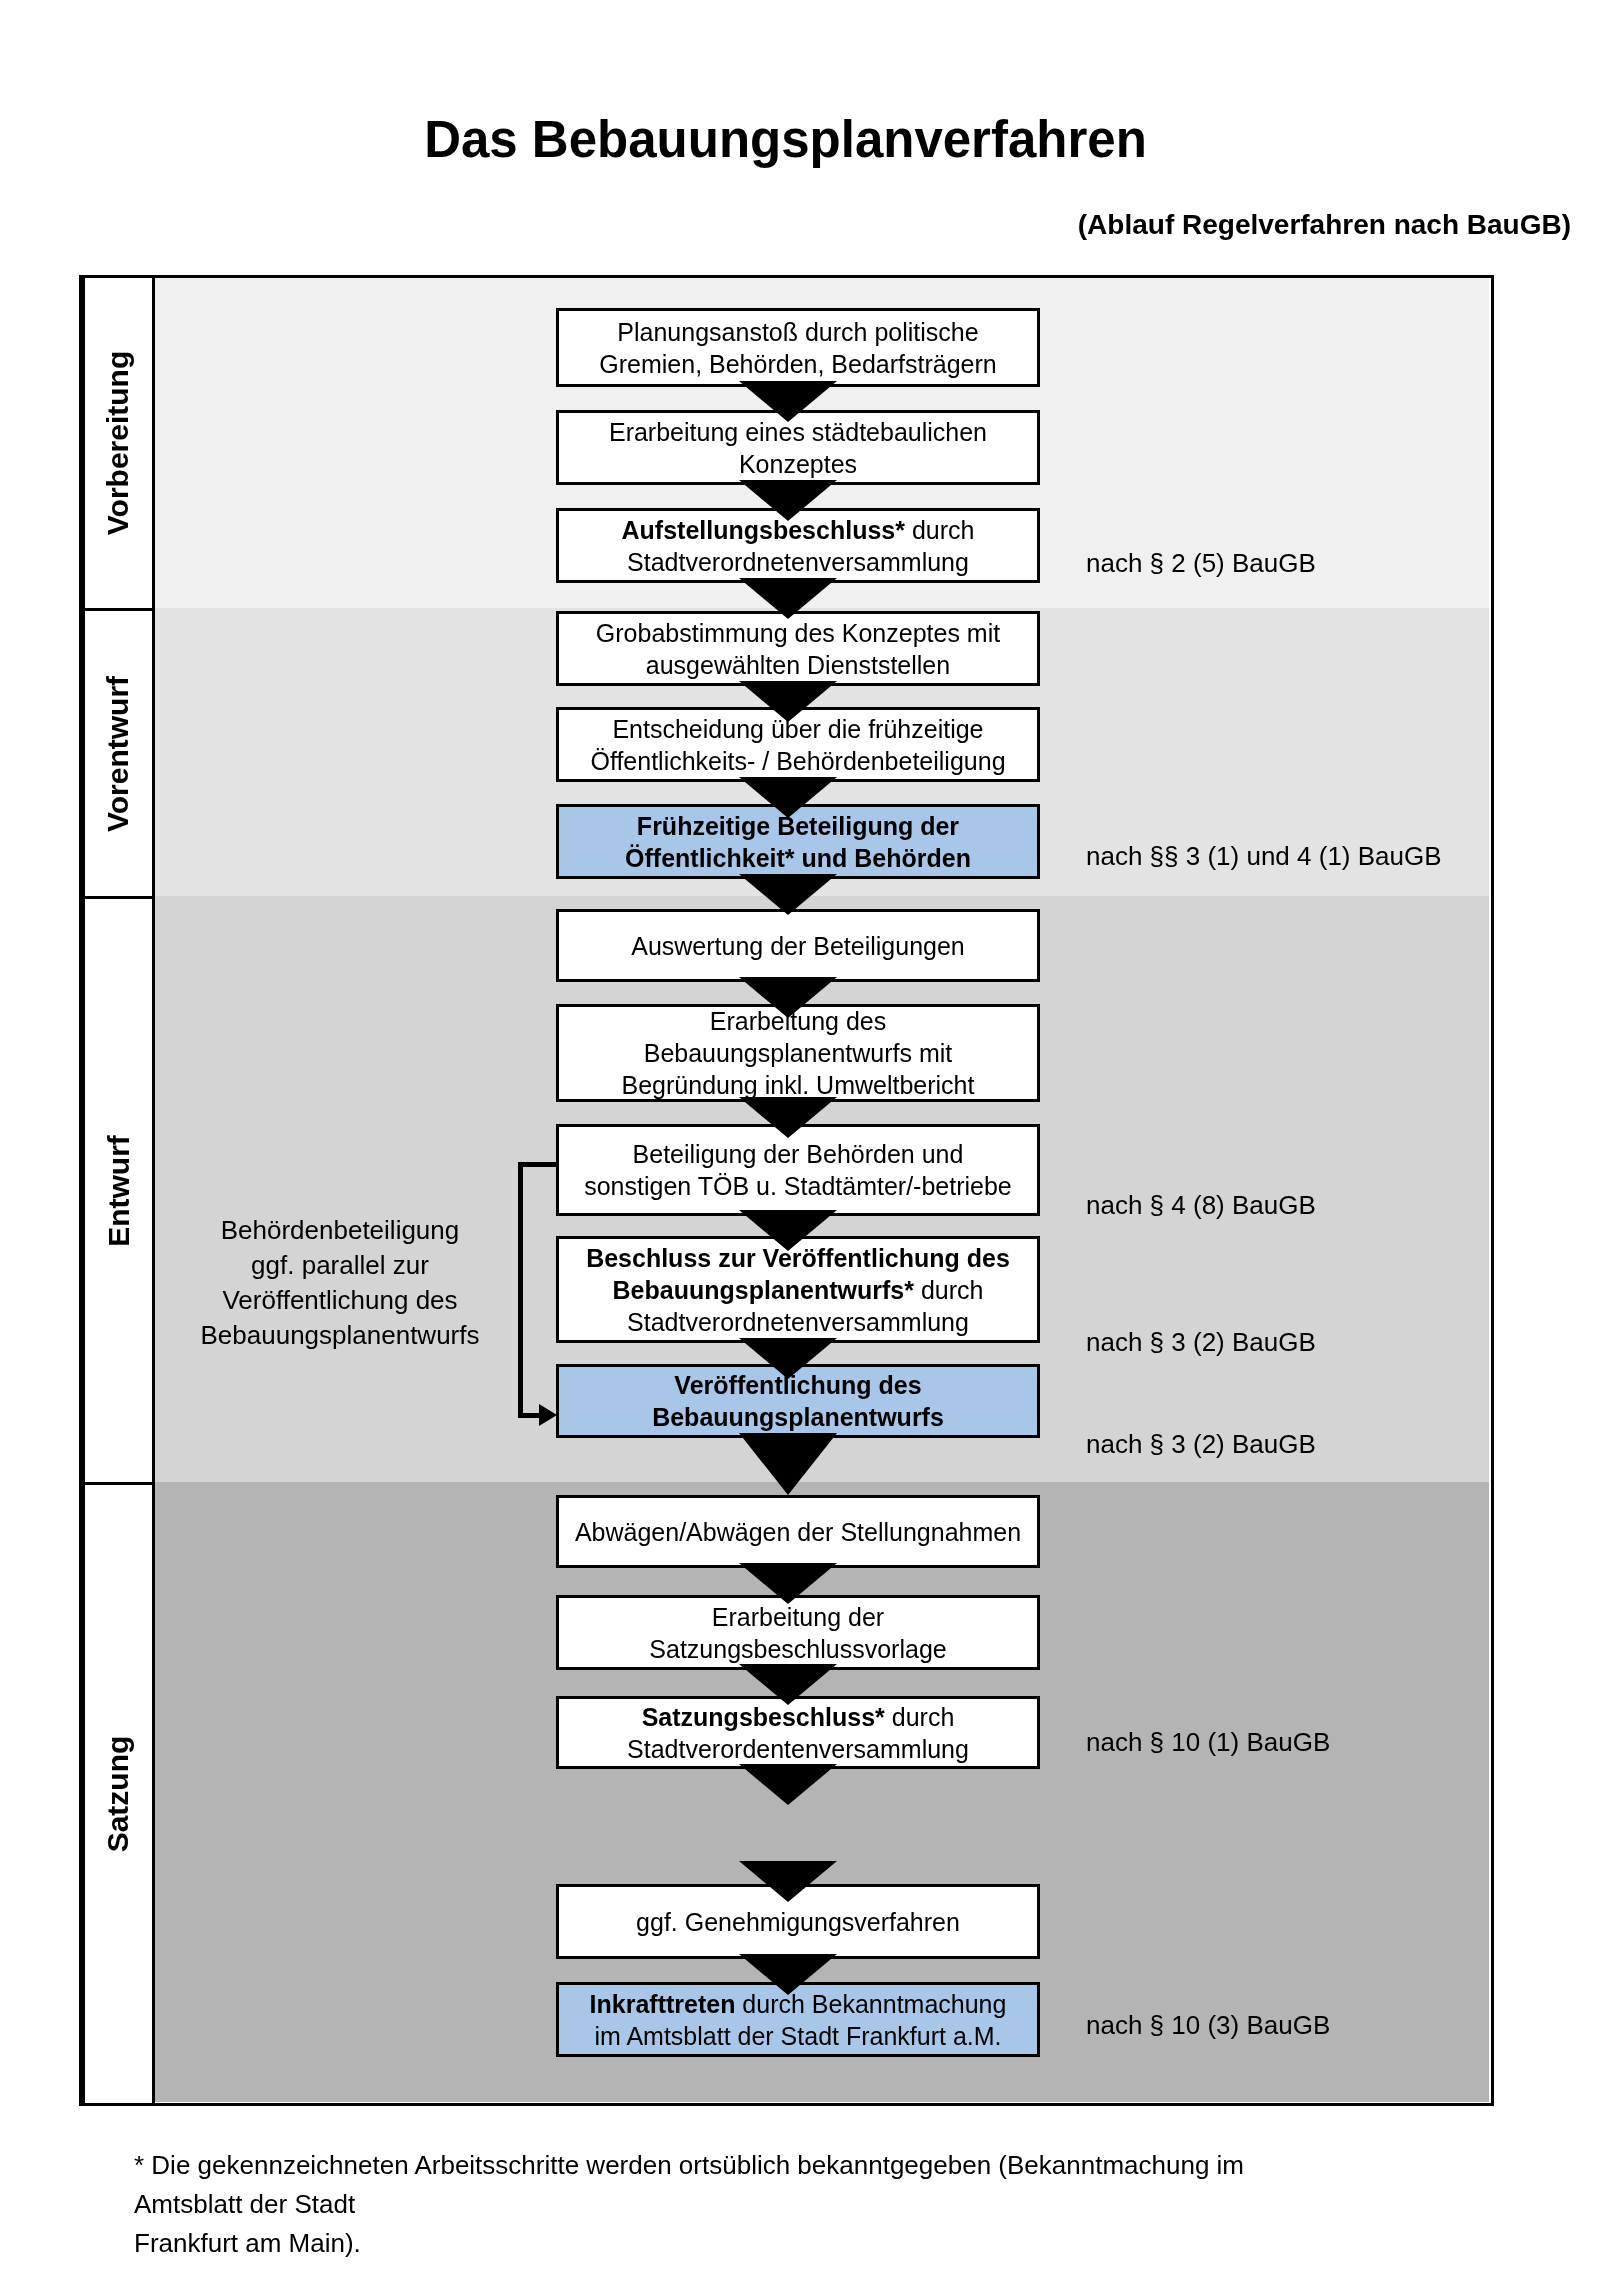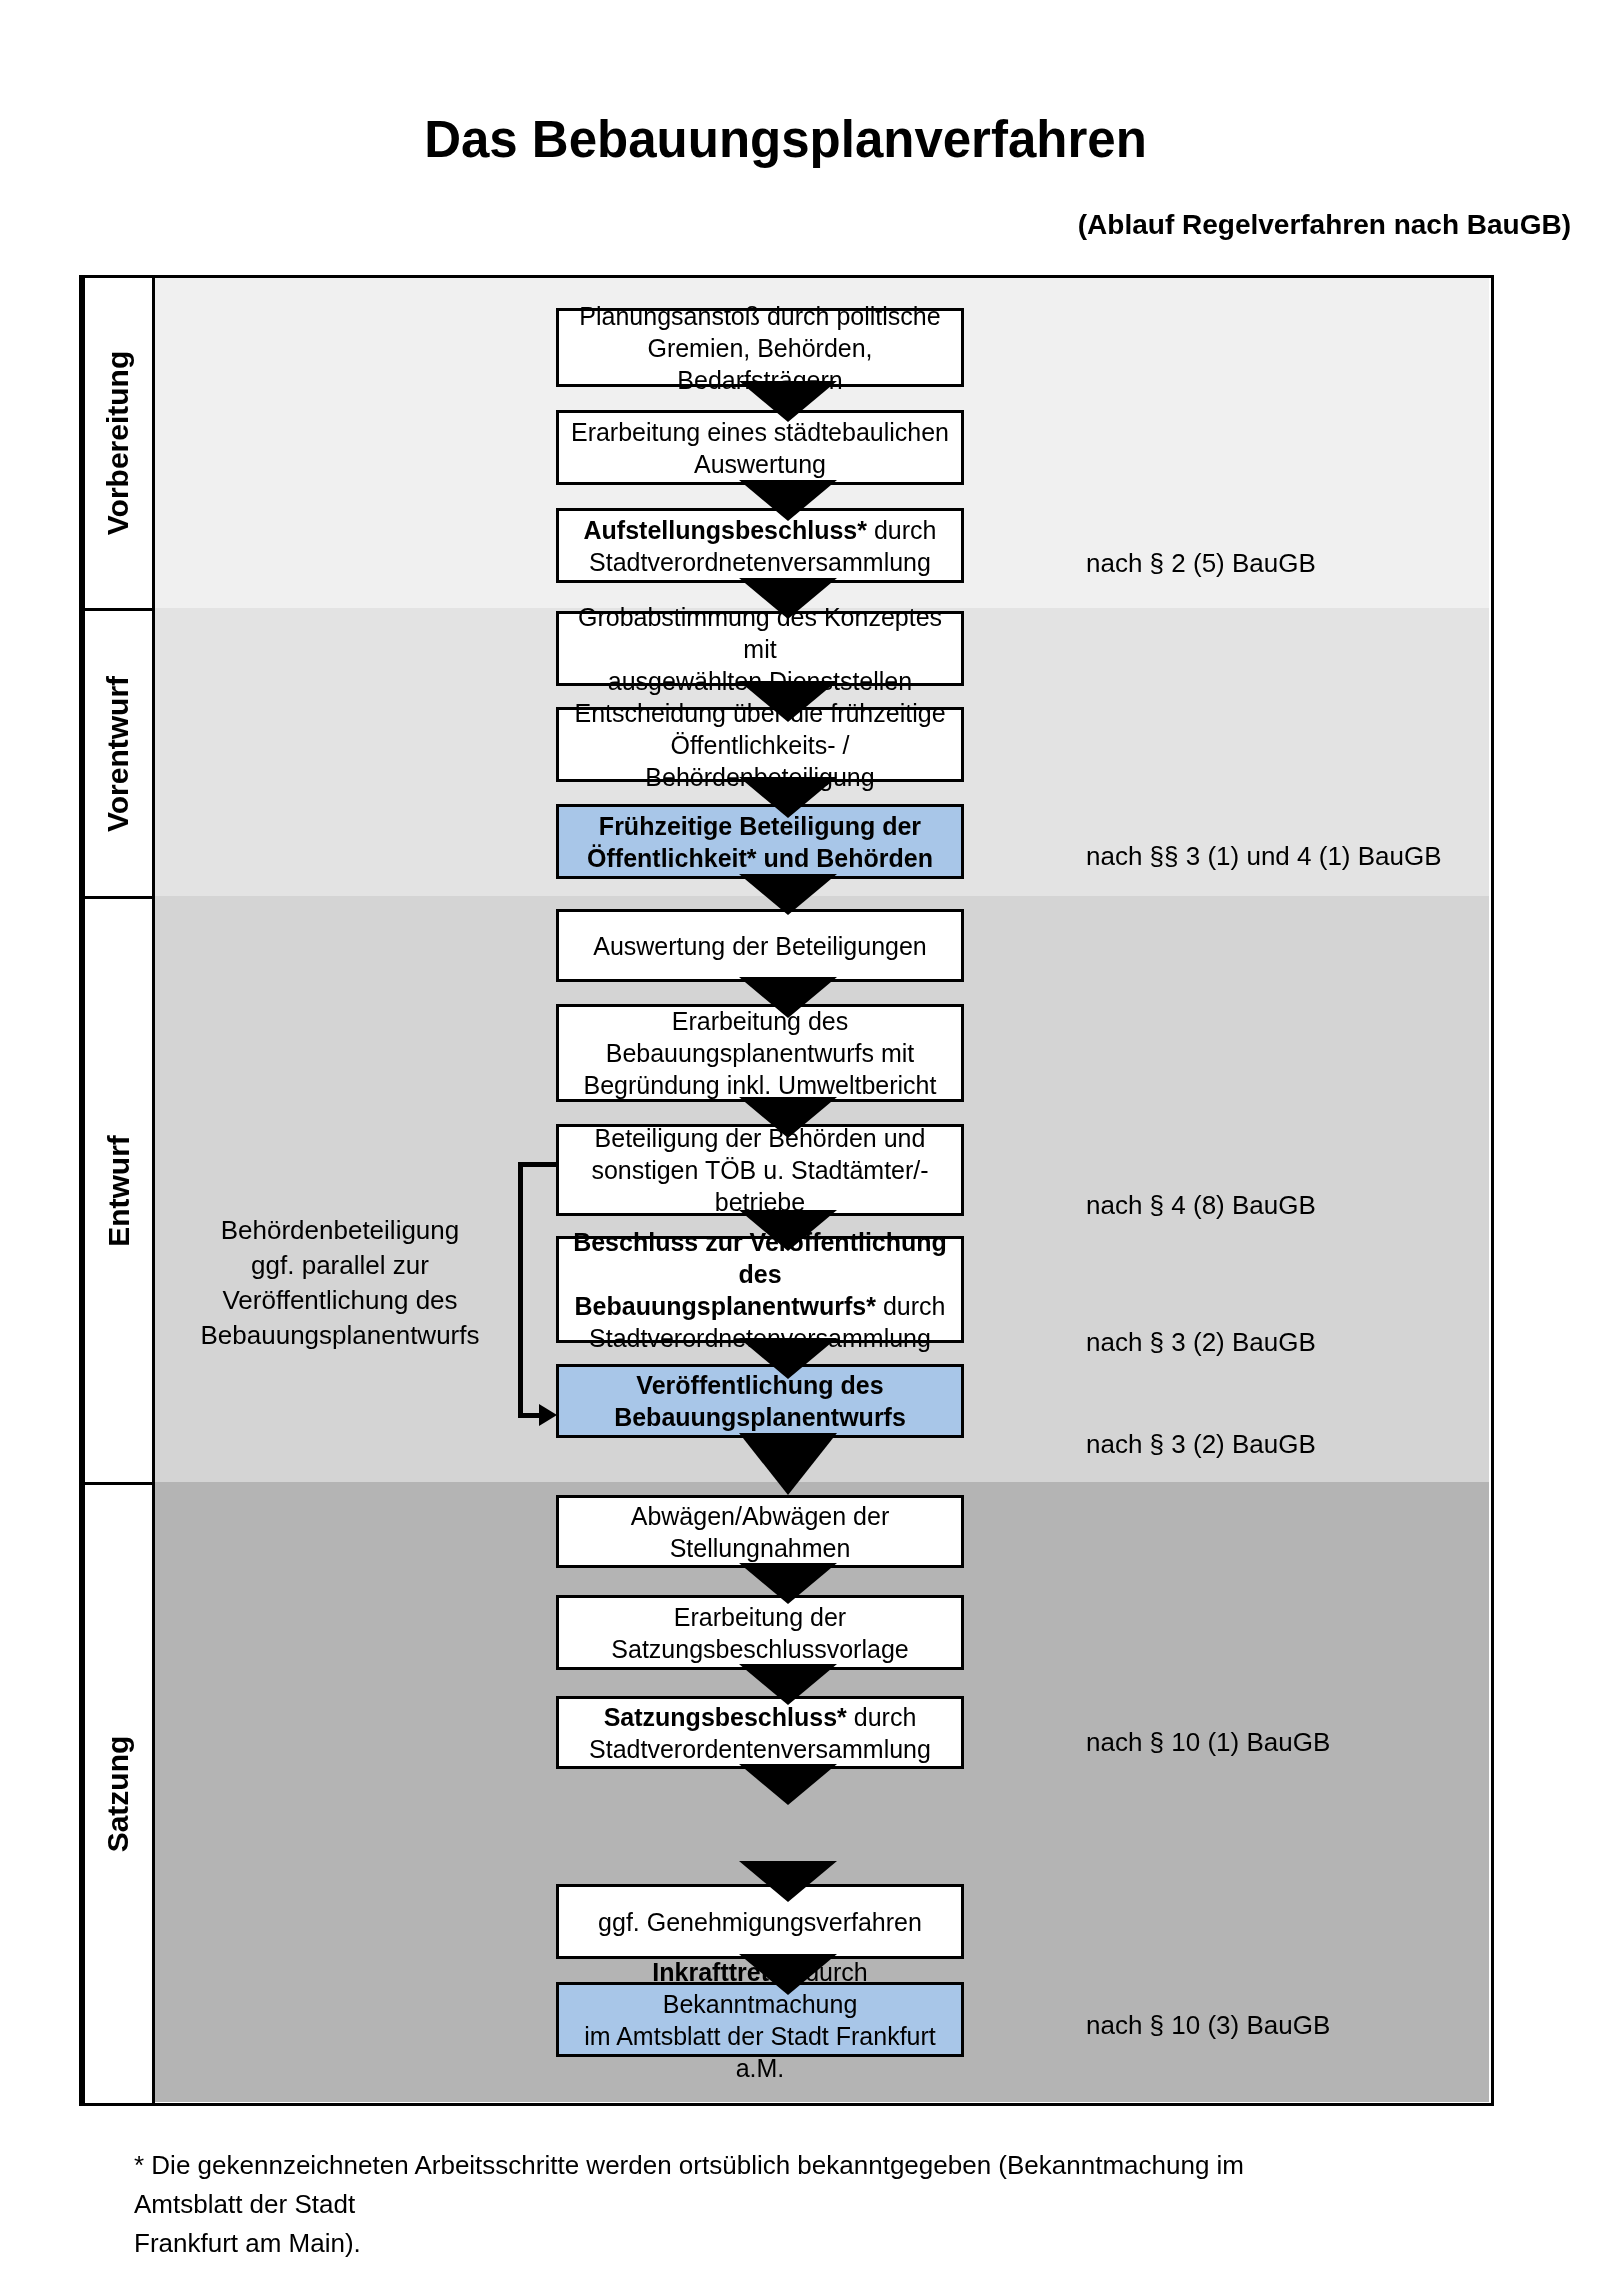--- a/index.html
+++ b/index.html
@@ -9,21 +9,21 @@
          font-size:51px;font-weight:bold;letter-spacing:0;}
   .subtitle{position:absolute;left:0;top:209px;width:1571px;text-align:right;
             font-size:28px;font-weight:bold;}
   .frame{position:absolute;left:79px;top:275px;width:1415px;height:1831px;
          border:3.9px solid #000;box-sizing:border-box;overflow:hidden;}
   .band{position:absolute;left:69px;width:1338px;background:#eee;z-index:0;}
   .pcell{position:absolute;left:0;width:73px;background:#fff;border:3.9px solid #000;
          box-sizing:border-box;display:flex;align-items:center;justify-content:center;
          z-index:2;overflow:visible;}
   .plabel{transform:rotate(-90deg);white-space:nowrap;font-weight:bold;font-size:30px;}
-  .fbox{position:absolute;left:474px;width:408px;background:#fff;border:3.9px solid #000;
+  .fbox{position:absolute;left:474px;width:484px;background:#fff;border:3.9px solid #000;
         box-sizing:border-box;display:flex;align-items:center;justify-content:center;
         z-index:4;}
   .fbox-text{text-align:center;font-size:25px;line-height:1.28;padding:0 6.5px;}
   .blue{background:var(--blue,#a8c6e8);}
   .arr{position:absolute;left:657px;width:0;height:0;
        border-left:49px solid transparent;border-right:49px solid transparent;
        border-top:41px solid #000;z-index:5;}
   .arr-tall{border-top-width:62px;}
   .bline{position:absolute;background:#000;z-index:3;}
   .arr-right{position:absolute;width:0;height:0;z-index:3;
@@ -65,21 +65,21 @@
 
     <div class="bline" style="left:436px;top:884px;width:42px;height:5.2px"></div>
     <div class="bline" style="left:436px;top:884px;width:5.2px;height:256px"></div>
     <div class="bline" style="left:436px;top:1135px;width:23.6px;height:5.2px"></div>
     <div class="arr-right" style="left:457px;top:1126px"></div>
 
     <div class="fbox" style="top:30px;height:79px">
         <div class="fbox-text"><span>Planungsanstoß durch politische</span><br><span>Gremien, Behörden, Bedarfsträgern</span></div>
       </div>
     <div class="fbox" style="top:132px;height:75px">
-        <div class="fbox-text"><span>Erarbeitung eines städtebaulichen</span><br><span>Auswertung</span></div>
+        <div class="fbox-text"><span>Erarbeitung eines städtebaulichen</span><br><span>Konzeptes</span></div>
       </div>
     <div class="fbox" style="top:230px;height:75px">
         <div class="fbox-text"><strong>Aufstellungsbeschluss*</strong><span> durch</span><br><span>Stadtverordnetenversammlung</span></div>
       </div>
     <div class="fbox" style="top:333px;height:75px">
         <div class="fbox-text"><span>Grobabstimmung des Konzeptes mit</span><br><span>ausgewählten Dienststellen</span></div>
       </div>
     <div class="fbox" style="top:429px;height:75px">
         <div class="fbox-text"><span>Entscheidung über die frühzeitige</span><br><span>Öffentlichkeits- / Behördenbeteiligung</span></div>
       </div>

